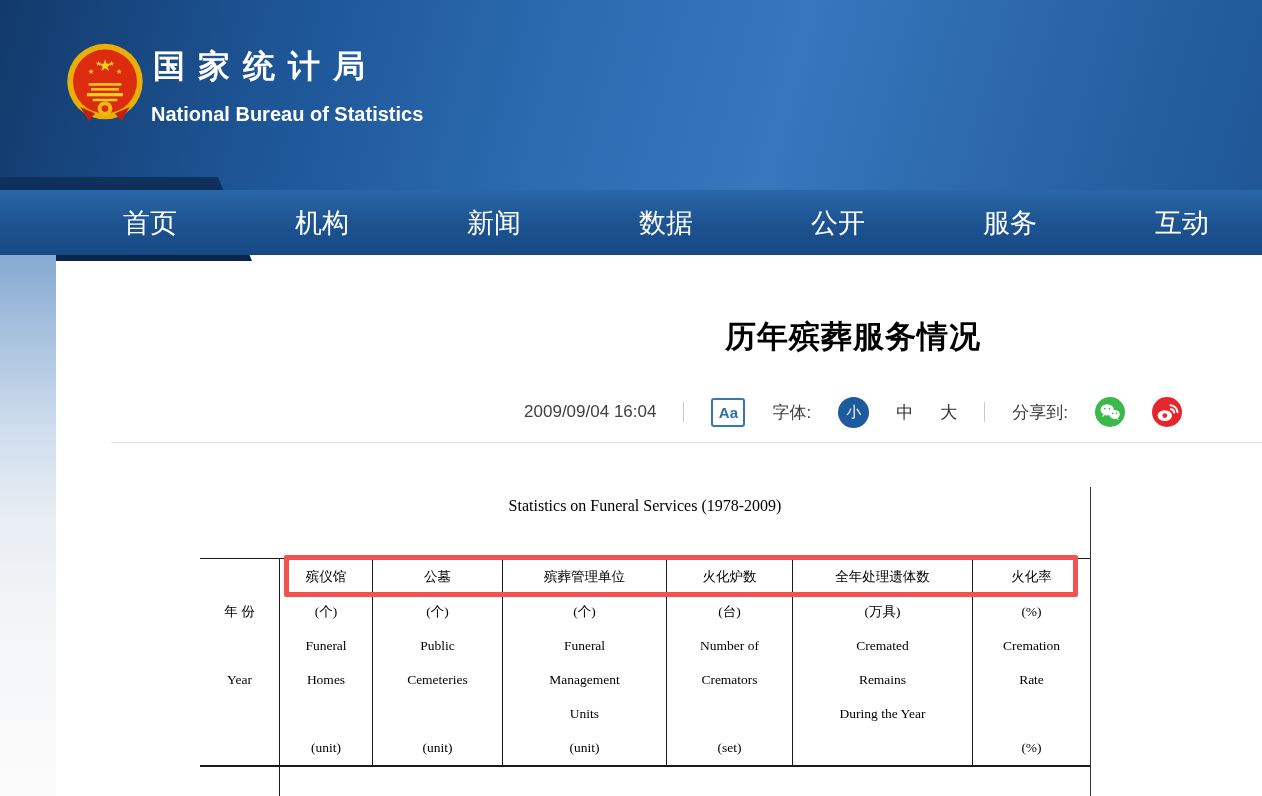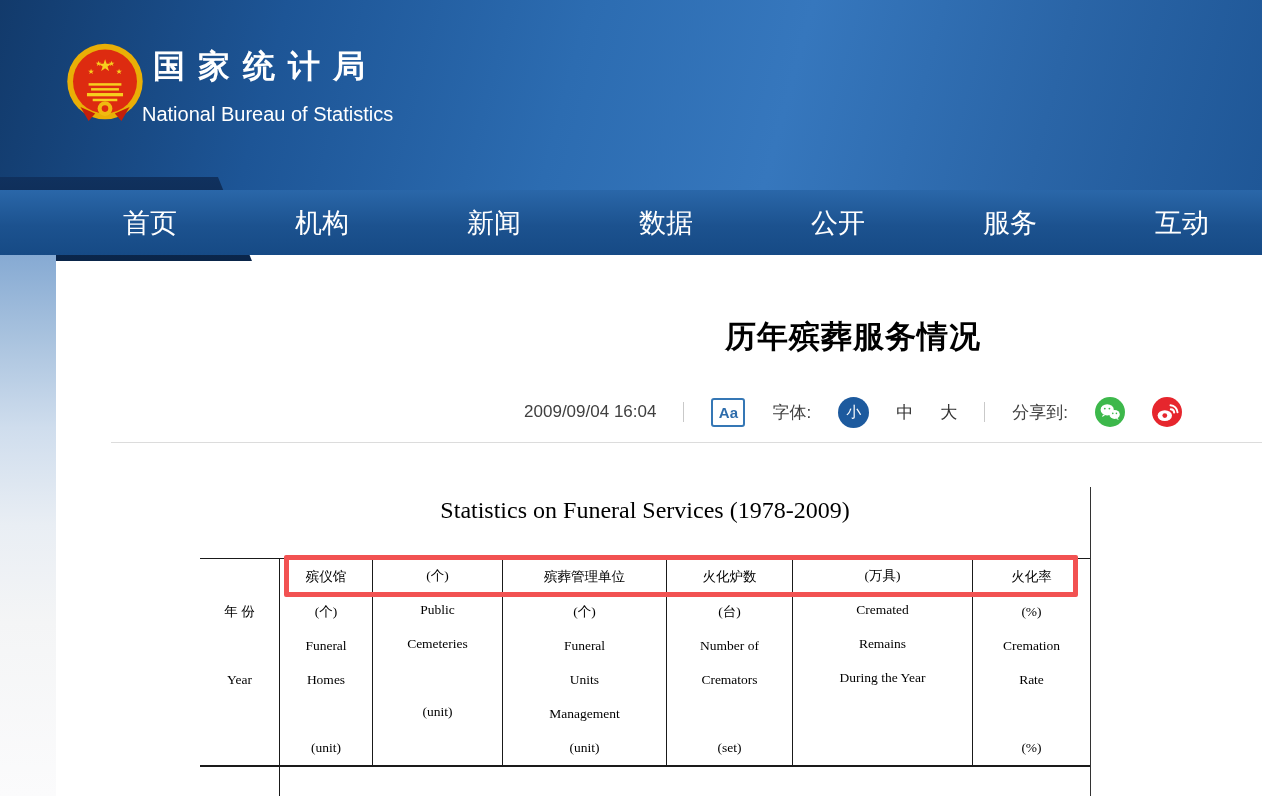--- a/index.html
+++ b/index.html
@@ -5,21 +5,21 @@
   * { margin:0; padding:0; box-sizing:border-box; }
   html,body { width:1262px; height:796px; overflow:hidden; background:#ffffff;
               font-family:"Liberation Sans","DejaVu Sans",sans-serif; }
 
   
   #header { position:absolute; left:0; top:0; width:1262px; height:190px;
             background:linear-gradient(105deg,#123a6b 0%,#1d5596 22%,#2c6cb1 45%,#3677bd 62%,#2a65a7 82%,#1f5797 100%); }
   #emblem { position:absolute; left:64px; top:42px; width:82px; height:84px; }
   #site-name { position:absolute; left:153px; top:45px; color:#ffffff; font-weight:bold;
                font-size:32px; letter-spacing:13px; white-space:nowrap; }
-  #site-sub  { position:absolute; left:142px; top:103px; color:#ffffff; font-weight:normal;
+  #site-sub  { position:absolute; left:151px; top:103px; color:#ffffff; font-weight:bold;
                font-size:20px; white-space:nowrap; }
 
   
   #navbar { position:absolute; left:0; top:190px; width:1262px; height:65px;
             background:linear-gradient(180deg,#2a67a9 0%,#1c528f 55%,#164a85 100%); }
   #nav-active-tab { position:absolute; left:0; top:177px; width:252px; height:84px;
             background:linear-gradient(180deg,#10315e 0%,#0a2549 100%);
             clip-path:polygon(0 0,86.5% 0,100% 100%,0 100%); }
   #nav-items { position:absolute; left:64px; top:190px; height:65px; display:flex; }
   .nav-item { width:172px; height:65px; display:flex; align-items:center; justify-content:center;
@@ -42,21 +42,21 @@
             align-items:center; justify-content:center; cursor:pointer; background:#fff; }
   #font-size-small { width:31px; height:31px; border-radius:50%; background:#1d5a9e;
             color:#ffffff; font-size:15px; display:flex; align-items:center;
             justify-content:center; cursor:pointer; }
   .font-size-plain { cursor:pointer; color:#333333; }
   .share-icon { width:30px; height:30px; border-radius:50%; cursor:pointer; }
   #meta-divider { position:absolute; left:0; top:187px; width:1151px; height:1px; background:#dcdcdc; }
 
   
   #table-title { position:absolute; left:200px; top:497px; width:890px; text-align:center;
-                 font-family:"Liberation Serif","DejaVu Serif",serif; font-size:24px; color:#000; }
+                 font-family:"Liberation Serif","DejaVu Serif",serif; font-size:16px; color:#000; }
   #stat-table { position:absolute; left:200px; top:558px; width:890px; height:209px;
                 display:flex; border-top:1px solid #1a1a1a; border-bottom:2px solid #1a1a1a;
                 font-family:"Liberation Serif","DejaVu Serif",serif; color:#000; }
   .tcol { height:100%; display:flex; flex-direction:column; border-right:1px solid #1a1a1a; }
   .tcol:last-child { border-right:none; }
   .tcell { width:100%; text-align:center; font-size:13.5px; display:flex;
            align-items:center; justify-content:center; height:34px; }
   .tcell.r1 { height:36px; }
   #red-highlight { position:absolute; left:284px; top:555px; width:794px; height:42px;
                    border:5px solid #f25252; border-radius:2px; z-index:5; background:transparent; }
@@ -157,43 +157,45 @@
   </div>
   <div class="tcol" style="width:93px">
     <div class="tcell r1">殡仪馆</div>
     <div class="tcell">(个)</div>
     <div class="tcell">Funeral</div>
     <div class="tcell">Homes</div>
     <div class="tcell"></div>
     <div class="tcell">(unit)</div>
   </div>
   <div class="tcol" style="width:130px">
+    <div class="tcell r1">公墓</div>
     <div class="tcell">(个)</div>
     <div class="tcell">Public</div>
     <div class="tcell">Cemeteries</div>
     <div class="tcell"></div>
     <div class="tcell">(unit)</div>
   </div>
   <div class="tcol" style="width:164px">
     <div class="tcell r1">殡葬管理单位</div>
     <div class="tcell">(个)</div>
     <div class="tcell">Funeral</div>
+    <div class="tcell">Management</div>
     <div class="tcell">Units</div>
-    <div class="tcell">Management</div>
     <div class="tcell">(unit)</div>
   </div>
   <div class="tcol" style="width:126px">
     <div class="tcell r1">火化炉数</div>
     <div class="tcell">(台)</div>
     <div class="tcell">Number of</div>
     <div class="tcell">Cremators</div>
     <div class="tcell"></div>
     <div class="tcell">(set)</div>
   </div>
   <div class="tcol" style="width:180px">
+    <div class="tcell r1">全年处理遗体数</div>
     <div class="tcell">(万具)</div>
     <div class="tcell">Cremated</div>
     <div class="tcell">Remains</div>
     <div class="tcell">During the Year</div>
   </div>
   <div class="tcol" style="width:117px">
     <div class="tcell r1">火化率</div>
     <div class="tcell">(%)</div>
     <div class="tcell">Cremation</div>
     <div class="tcell">Rate</div>

